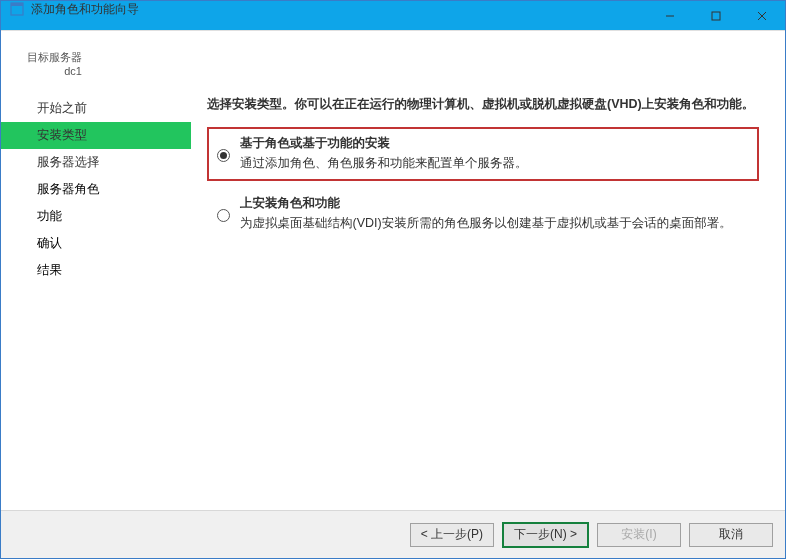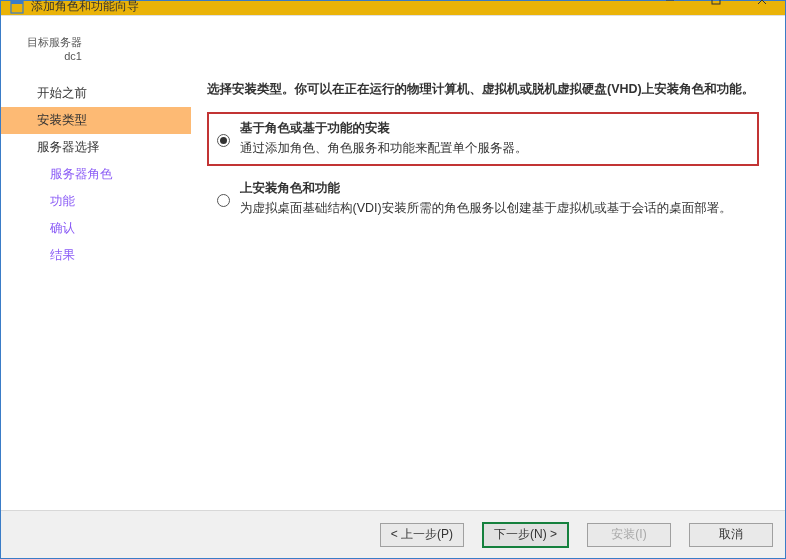--- a/index.html
+++ b/index.html
@@ -13,25 +13,25 @@
   }
   .window {
     width: 786px;
     height: 559px;
     background: #fff;
     border: 1px solid #3a7cc7;
     display: flex;
     flex-direction: column;
   }
   .titlebar {
-    height: 15px;
-    background: #eab308;
+    height: 30px;
+    background: #0ea5e9;
     border-bottom: 1px solid #e0e0e0;
     display: flex;
-    align-items: flex-end;
+    align-items: flex-start;
     padding: 0 0 0 8px;
     font-size: 12px;
     color: #333;
   }
   .titlebar .icon {
     width: 16px; height: 16px;
     margin-right: 6px;
     display: flex; align-items: center; justify-content: center;
   }
   .titlebar .title { flex: 1; }
@@ -72,26 +72,25 @@
     padding-top: 4px;
   }
   .navitem {
     padding: 5px 0 5px 36px;
     font-size: 12.5px;
     color: #333;
     cursor: default;
     position: relative;
   }
   .navitem.active {
-    background: #fdba74;
+    background: #22c55e;
     color: #333;
   }
   .navitem.disabled {
-    color: #8b5cf6;
-    margin-left: 13px;
+    color: #000000;
   }
   .content {
     flex: 1;
     padding: 4px 18px 0 16px;
     font-size: 12.5px;
     color: #333;
   }
   .desc { margin-bottom: 14px; line-height: 1.5; font-weight: bold; }
   .option {
     display: flex;
@@ -119,21 +118,21 @@
   .option-title { font-weight: bold; margin-bottom:2px; }
   .option-desc { color:#333; line-height:1.5; }
   .footer {
     height: 48px;
     background: #f0f0f0;
     border-top: 1px solid #d8d8d8;
     display: flex;
     align-items: center;
     justify-content: flex-end;
     padding: 0 12px;
-    gap: 18px;
+    gap: 8px;
   }
   .btn {
     min-width: 84px;
     height: 24px;
     border: 1px solid #a0a0a0;
     background: #e9e9e9;
     font-size: 12px;
     color: #333;
     display:flex; align-items:center; justify-content:center;
     padding: 0 10px;

